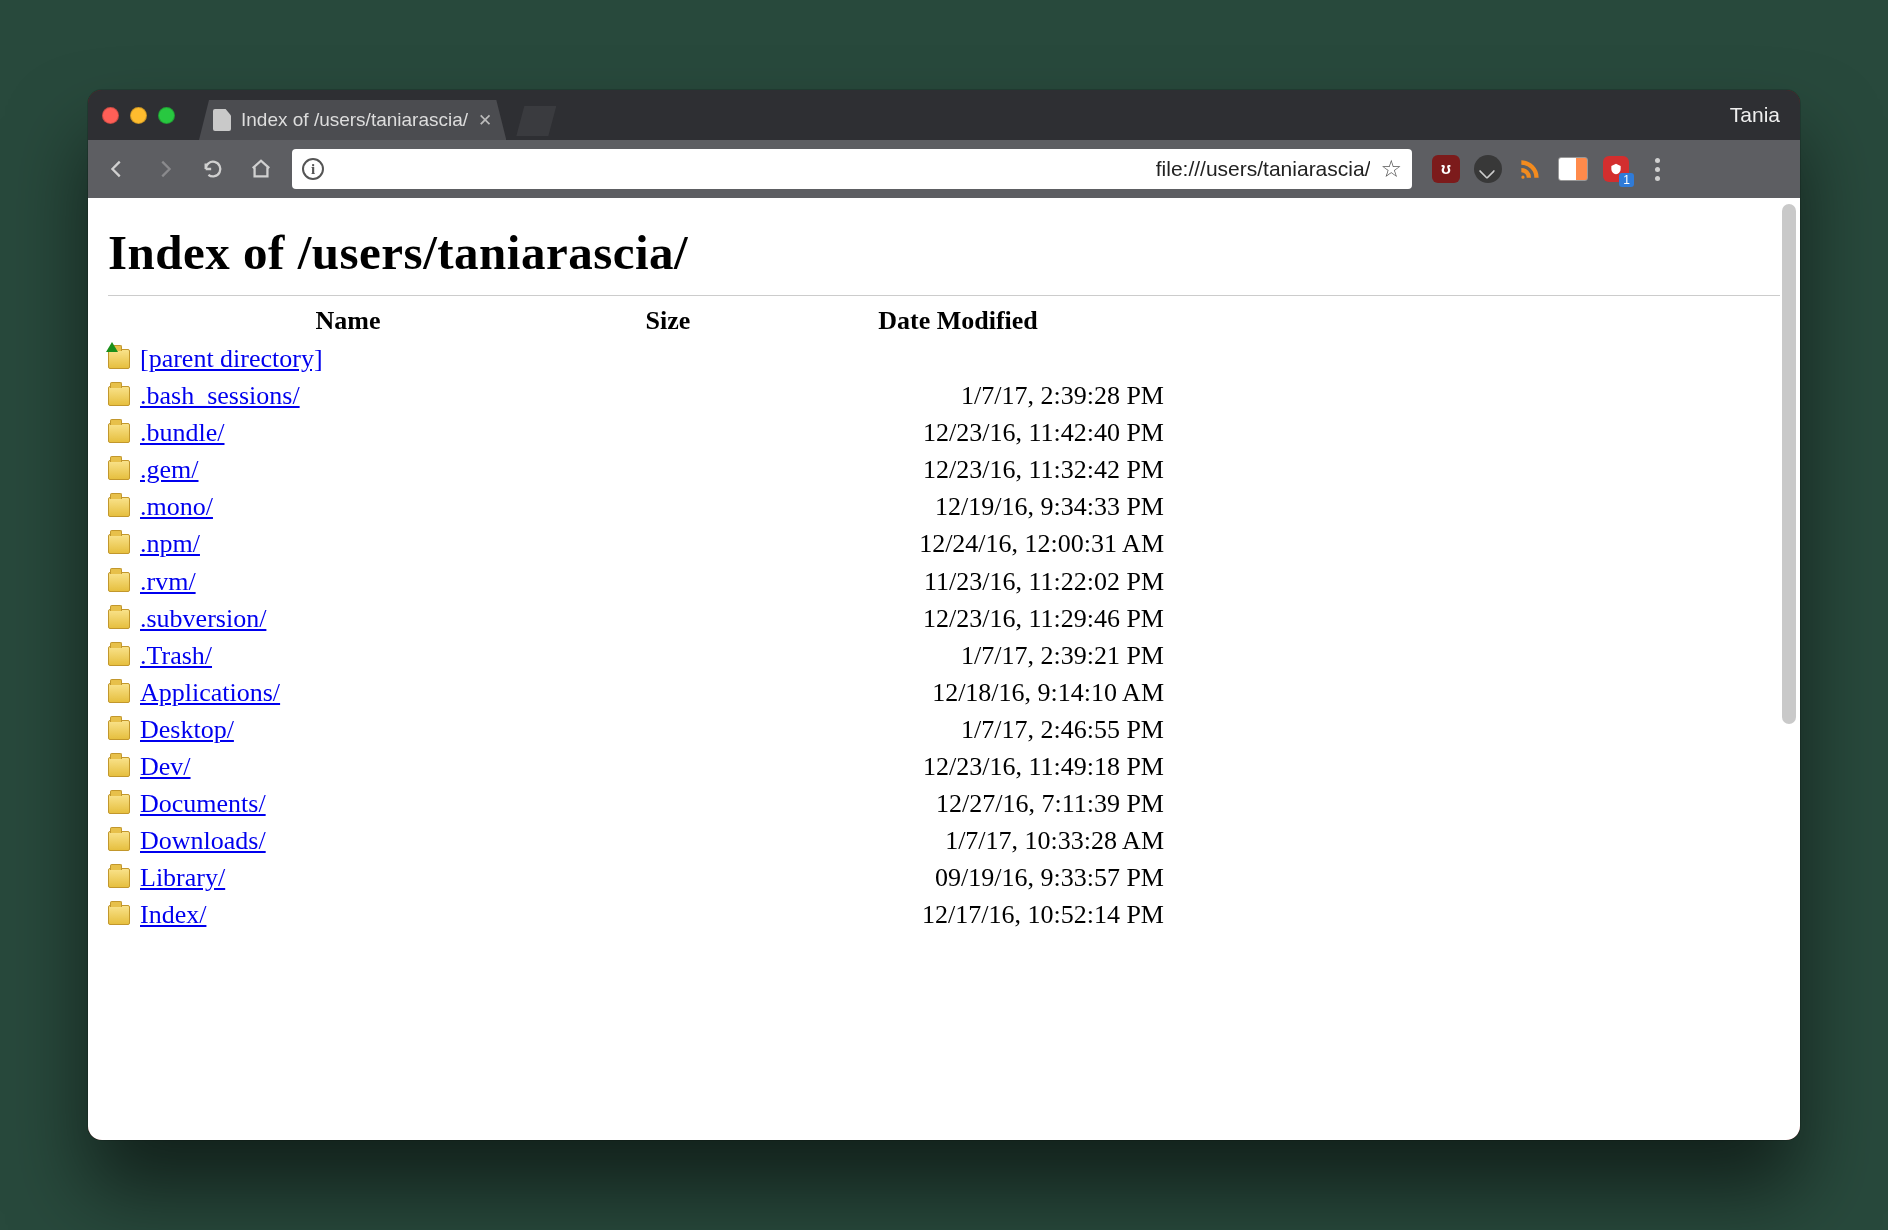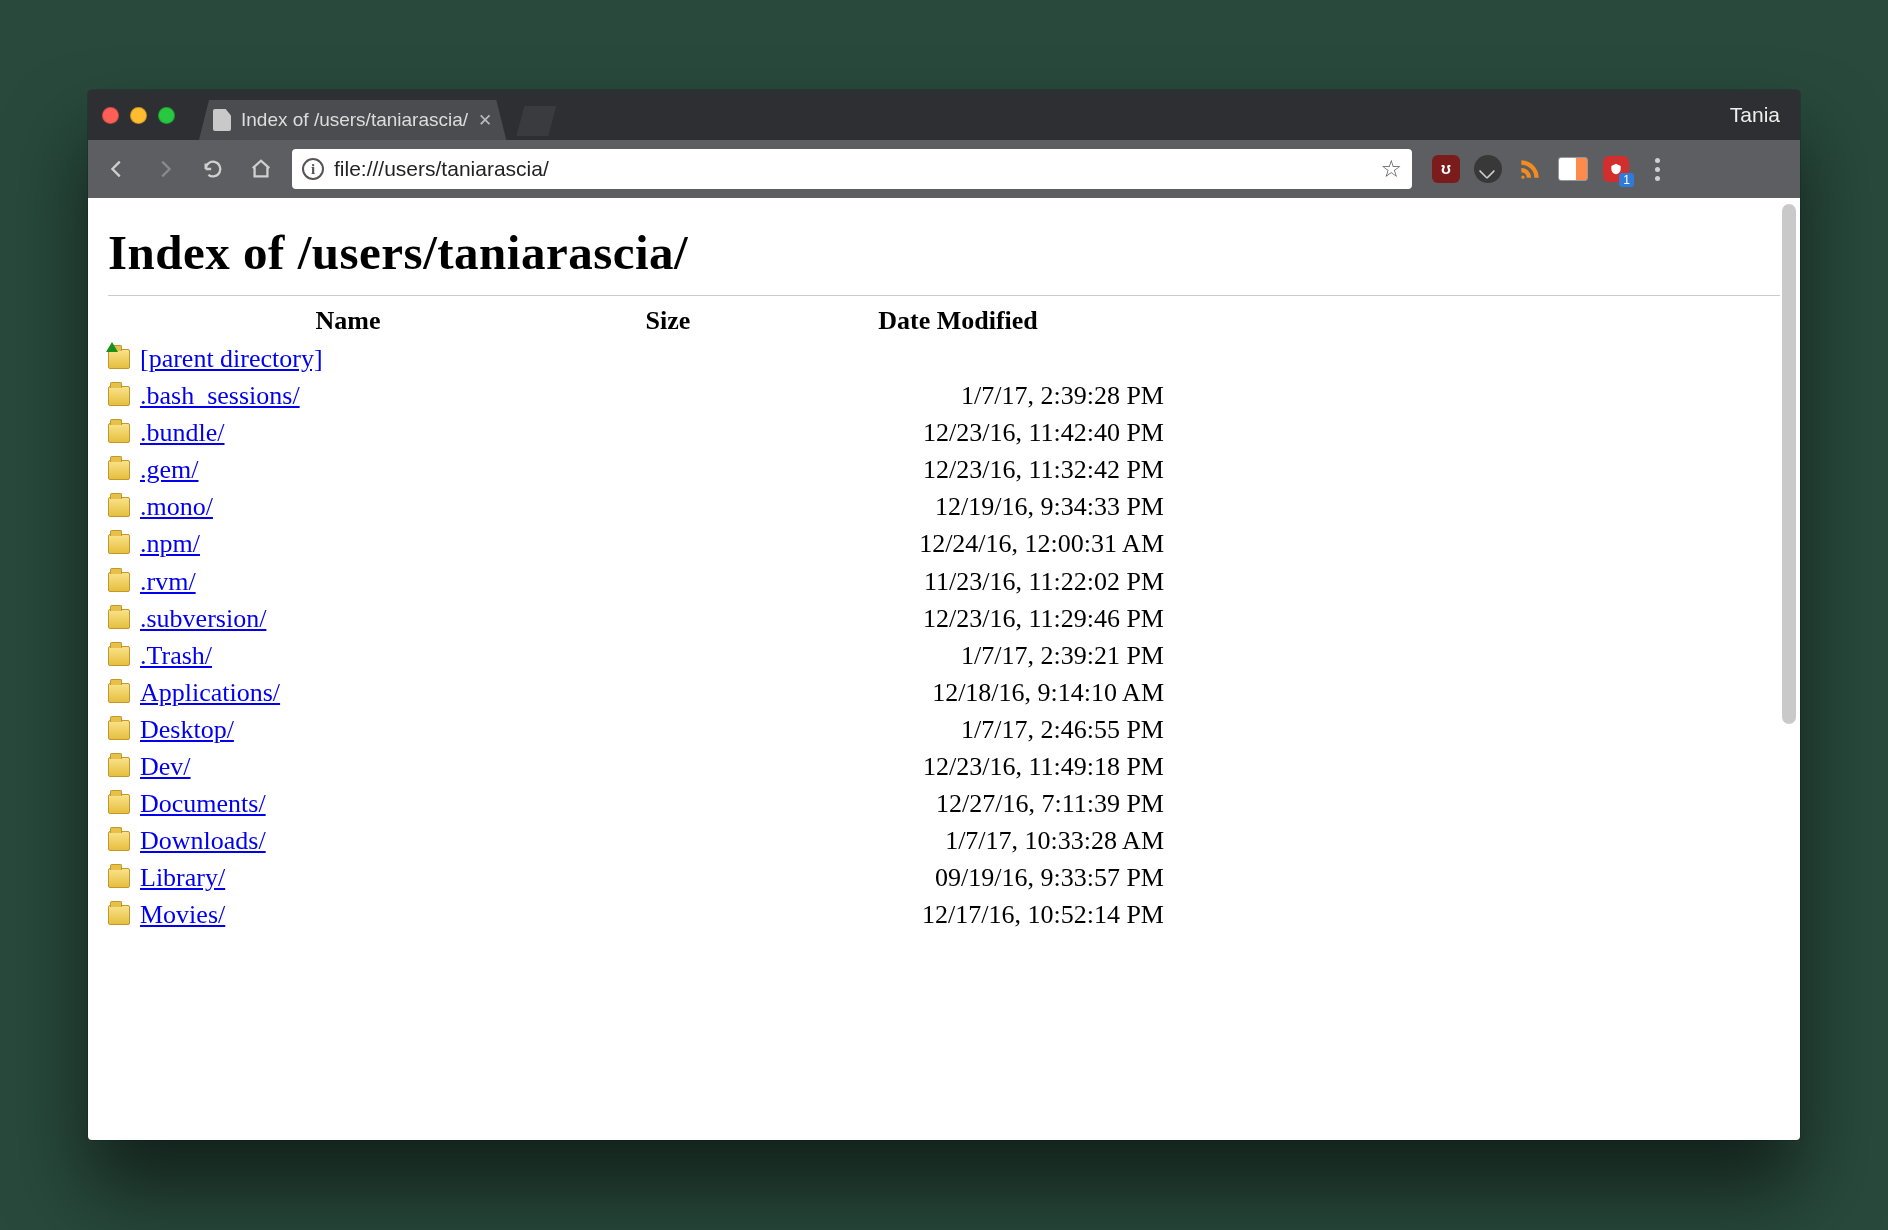--- a/index.html
+++ b/index.html
@@ -10,21 +10,21 @@
     align-items: center;
     justify-content: center;
     font-family: "Helvetica Neue", Arial, sans-serif;
     width: 1888px;
     height: 1230px;
   }
 
   .window {
     width: 1712px;
     height: 1050px;
-    border-radius: 4px;
+    border-radius: 14px;
     overflow: hidden;
     background: #7f1d1d;
     box-shadow: 0 50px 80px rgba(0,0,0,.55), 0 0 0 1px rgba(0,0,0,.15);
     display: flex;
     flex-direction: column;
     position: relative;
   }
 
   
   .tabstrip {
@@ -106,20 +106,21 @@
     max-width: 1120px;
   }
   .omnibox .info-icon {
     width:22px; height:22px; border:2px solid #555; border-radius:50%;
     display:flex; align-items:center; justify-content:center;
     color:#555; font: 700 15px/1 Georgia, serif;
   }
   .omnibox input {
     flex:1; border:none; outline:none; font-size:21px; color:#222;
     background:transparent;
+    text-align:right;
   }
   .omnibox .star {
     font-size:24px; color:#555; cursor:pointer;
   }
 
   .ext-row { display:flex; align-items:center; gap:14px; margin-left:6px; }
   .ext-icon { width:28px; height:28px; border-radius:6px; display:flex; align-items:center; justify-content:center; font-size:14px; color:#fff; cursor:pointer; }
   .ext-ublock { background:#7c1b1b; border-radius:6px; position:relative; }
   .ext-ublock::after{ content:"ʊ"; color:#fff; font-weight:700; font-size:16px; }
   .ext-pocket { background:#383838; border-radius:50%; position:relative; }
@@ -376,21 +377,21 @@
               <td class="name"><span class="row-icon folder"></span><a>Downloads/</a></td>
               <td></td>
               <td class="date">1/7/17, 10:33:28 AM</td>
             </tr>
             <tr>
               <td class="name"><span class="row-icon folder"></span><a>Library/</a></td>
               <td></td>
               <td class="date">09/19/16, 9:33:57 PM</td>
             </tr>
             <tr>
-              <td class="name"><span class="row-icon folder"></span><a>Movies/</a></td>
+              <td class="name"><span class="row-icon folder"></span><a>Index/</a></td>
               <td></td>
               <td class="date">12/17/16, 10:52:14 PM</td>
             </tr>
           </tbody>
       </table>
     </div>
   </div>
 
 </div>
 

